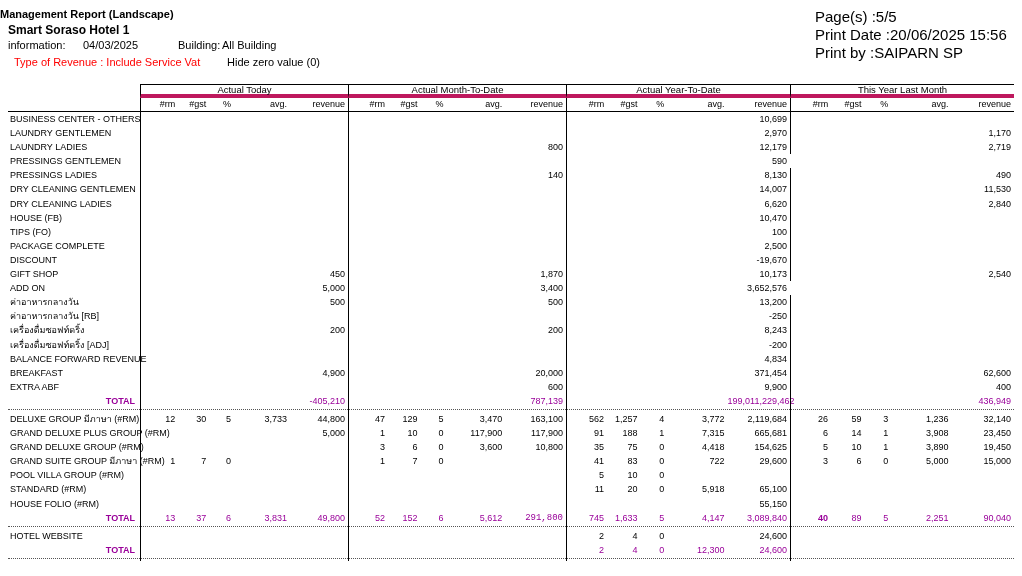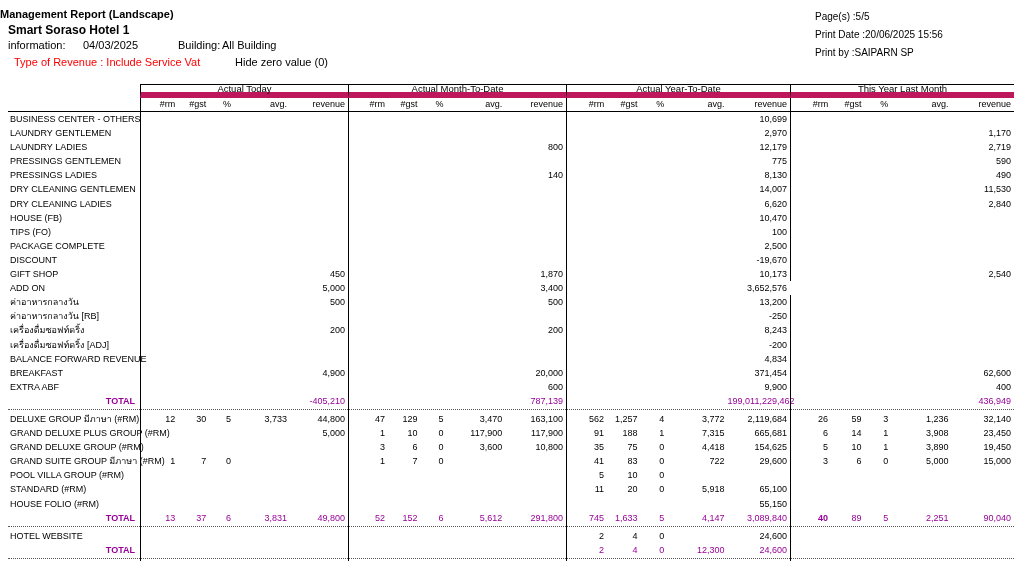--- a/index.html
+++ b/index.html
@@ -1,40 +1,40 @@
 <!DOCTYPE html>
 <html><head>
 <meta charset="utf-8">
 <style>
   *{margin:0;padding:0;box-sizing:border-box}
   html,body{background:#fff}
   .page{position:relative;width:1022px;height:576px;background:#ffffff;
         font-family:"Liberation Sans",sans-serif;color:#000;overflow:hidden}
   .title{position:absolute;top:8px;left:0;width:100%;text-align:left;
          font-size:11px;font-weight:bold}
-  .meta{position:absolute;left:815px;top:8px;font-size:10px;line-height:18px;white-space:nowrap}
+  .meta{position:absolute;left:815px;top:8px;font-size:15px;line-height:18px;white-space:nowrap}
   .hotel{position:absolute;left:8px;top:23px;font-size:12px;font-weight:bold}
   .inforow,.revrow{position:absolute;left:8px;font-size:11px;height:14px;width:480px}
   .inforow{top:39px}.revrow{top:56px}
   .inforow span,.revrow span{position:absolute;top:0;white-space:nowrap}
   .i-lab{left:0}.i-val{left:75px}.b-lab{left:170px}.b-val{left:214px}
-  .r-red{left:6px;color:#ff0000}.r-hz{left:227px}
+  .r-red{left:6px;color:#ff0000}.r-hz{left:219px}
 
   .tbl{position:absolute;left:8px;top:84px;width:1006px;font-size:9px}
   .row{display:flex;align-items:stretch}
   .lbl{width:132px;padding-left:2px;white-space:nowrap;overflow:visible}
   .grp{display:flex;border-left:1px solid #000}
   .row .grp:nth-child(6){border-right:1px solid #000}
   .row .grp:nth-child(2){width:208px}
   .row .grp:nth-child(3){width:218px}
   .row .grp:nth-child(4){width:224px}
   .row .grp:nth-child(5){width:224px}
   .row .grp:nth-child(6){width:224px}
   .ghead{height:14px}
-  .ghead .grp{border-top:1px solid #000;border-bottom:6px solid #be185d;
+  .ghead .grp{border-top:1px solid #000;border-bottom:4px solid #be185d;
               align-items:center;justify-content:center;font-size:9.5px}
   .chead{height:14px;border-bottom:1px solid #000}
   .c{white-space:nowrap;text-align:right;padding-right:3px;line-height:13px;overflow:visible}
   .c0{width:18%}.c1{width:15%}.c2{width:12%}.c3{width:27%}.c4{width:28%}
   .trow{height:14.1px}
   .trow .lbl{line-height:14.1px}
   .trow .c{line-height:14.1px}
   .total .lbl{text-align:right;padding-right:5px;font-weight:bold}
   .dotsep{height:4px;position:relative}
   .dotsep::after{content:"";position:absolute;left:0;right:0;top:1px;border-top:1px dotted #555}
@@ -208,27 +208,20 @@
             <div class="c c1"></div>
             <div class="c c2"></div>
             <div class="c c3"></div>
             <div class="c c4"></div>
           </div>
           <div class="grp">
             <div class="c c0"></div>
             <div class="c c1"></div>
             <div class="c c2"></div>
             <div class="c c3"></div>
-            <div class="c c4">775</div>
-          </div>
-          <div class="grp">
-            <div class="c c0"></div>
-            <div class="c c1"></div>
-            <div class="c c2"></div>
-            <div class="c c3"></div>
             <div class="c c4">590</div>
           </div>
         </div>
         <div class="row trow">
           <div class="lbl">PRESSINGS LADIES</div>
           <div class="grp">
             <div class="c c0"></div>
             <div class="c c1"></div>
             <div class="c c2"></div>
             <div class="c c3"></div>
@@ -976,21 +969,21 @@
             <div class="c c1" style="color: rgb(153, 0, 153);">37</div>
             <div class="c c2" style="color: rgb(153, 0, 153);">6</div>
             <div class="c c3" style="color: rgb(153, 0, 153);">3,831</div>
             <div class="c c4" style="color: rgb(153, 0, 153);">49,800</div>
           </div>
           <div class="grp">
             <div class="c c0" style="color: rgb(153, 0, 153);">52</div>
             <div class="c c1" style="color: rgb(153, 0, 153);">152</div>
             <div class="c c2" style="color: rgb(153, 0, 153);">6</div>
             <div class="c c3" style="color: rgb(153, 0, 153);">5,612</div>
-            <div class="c c4" style="color: rgb(153, 0, 153);">291,800</div>
+            <div class="c c4" style="color: rgb(153, 0, 153); font-family: Liberation Mono, monospace;">291,800</div>
           </div>
           <div class="grp">
             <div class="c c0" style="color: rgb(153, 0, 153);">745</div>
             <div class="c c1" style="color: rgb(153, 0, 153);">1,633</div>
             <div class="c c2" style="color: rgb(153, 0, 153);">5</div>
             <div class="c c3" style="color: rgb(153, 0, 153);">4,147</div>
             <div class="c c4" style="color: rgb(153, 0, 153);">3,089,840</div>
           </div>
           <div class="grp">
             <div class="c c0" style="color: rgb(153, 0, 153); font-weight: bold;">40</div>

